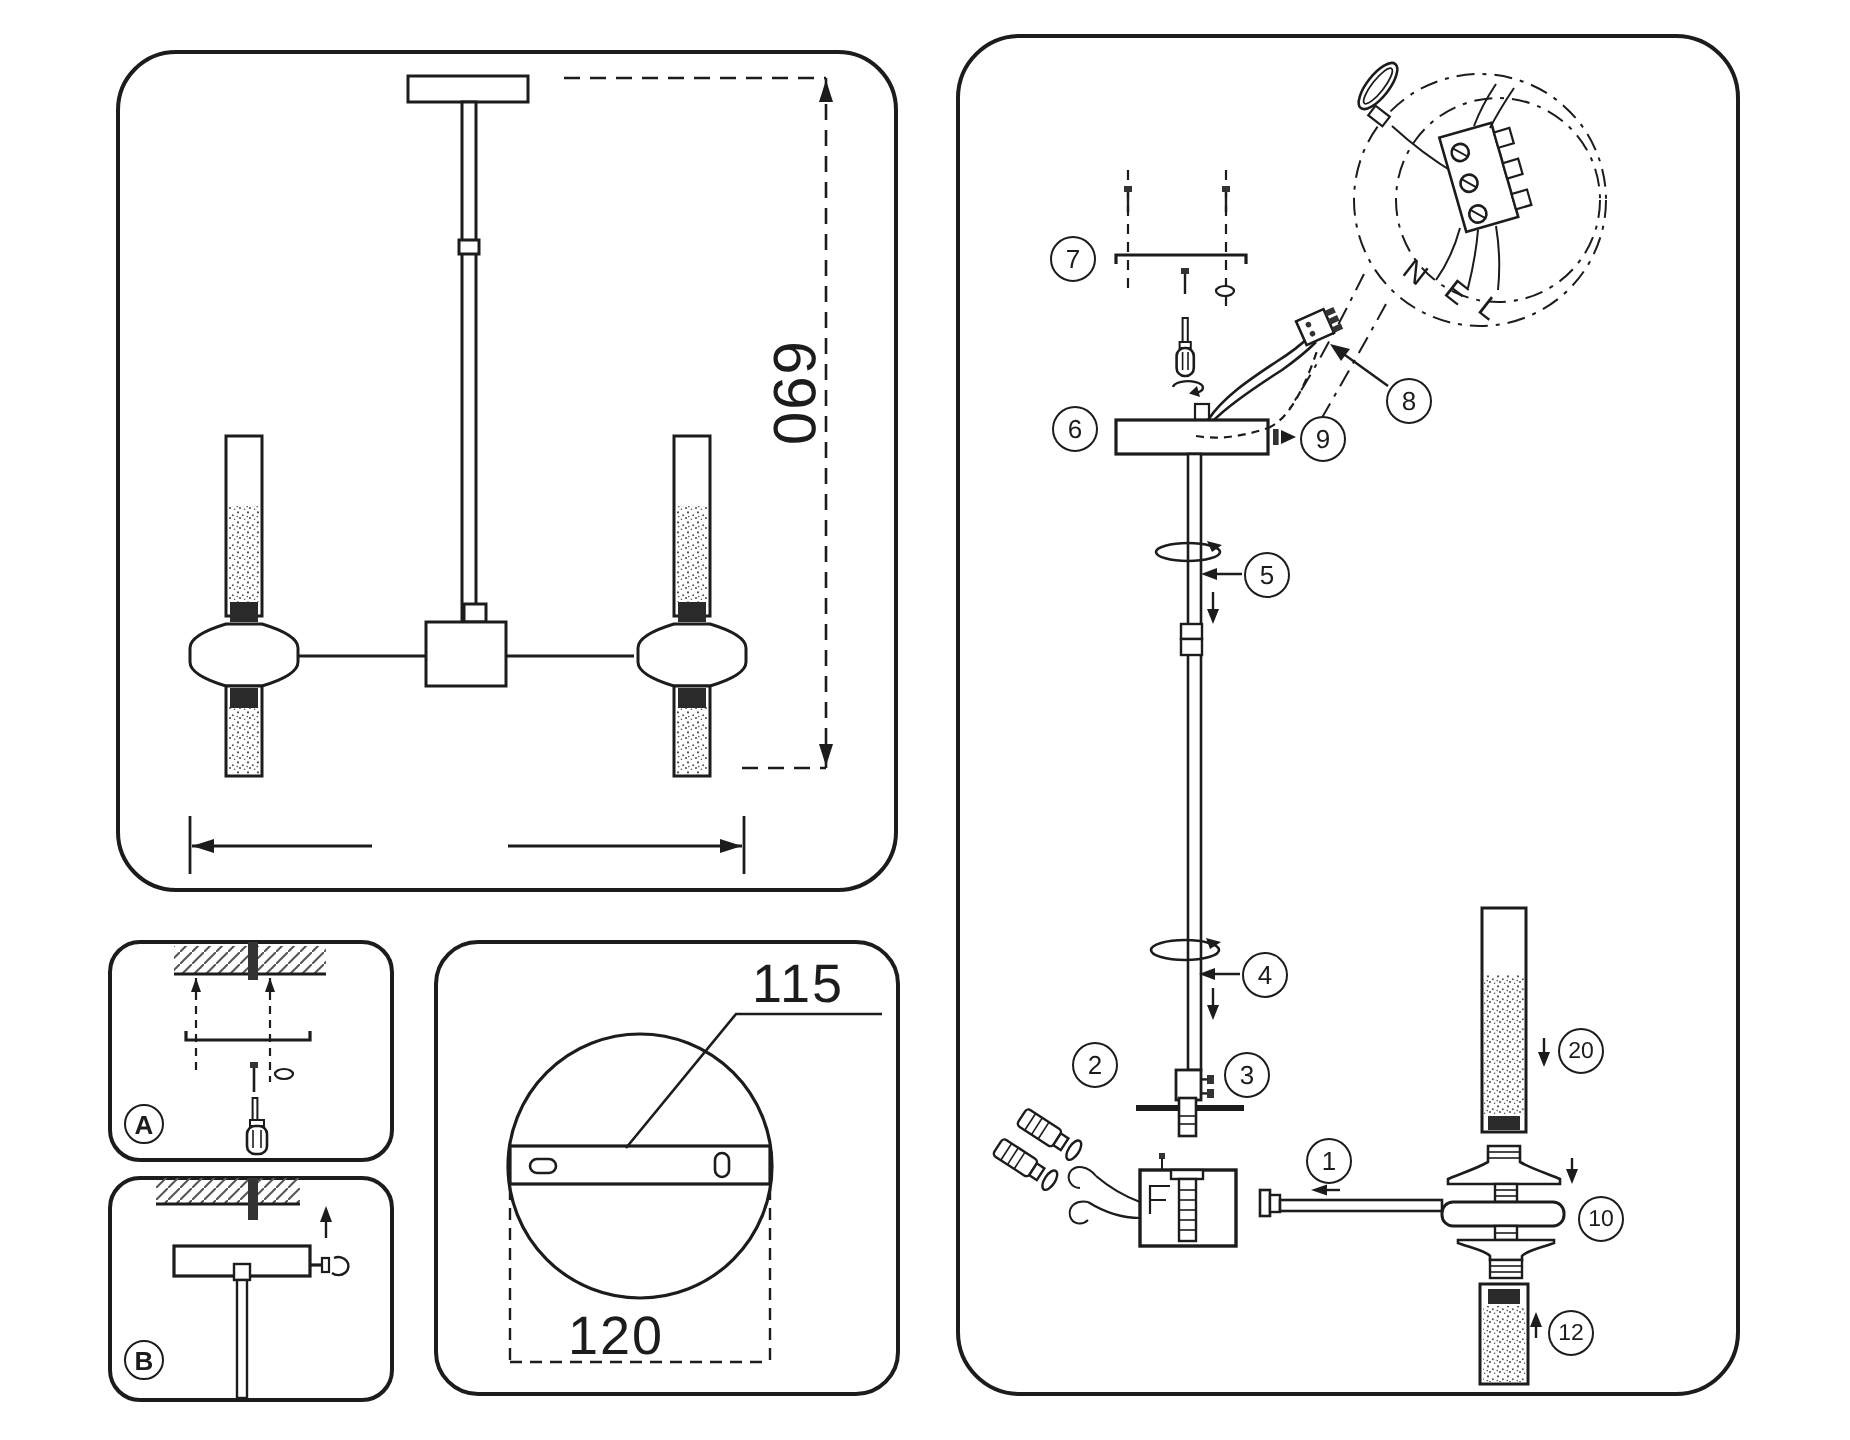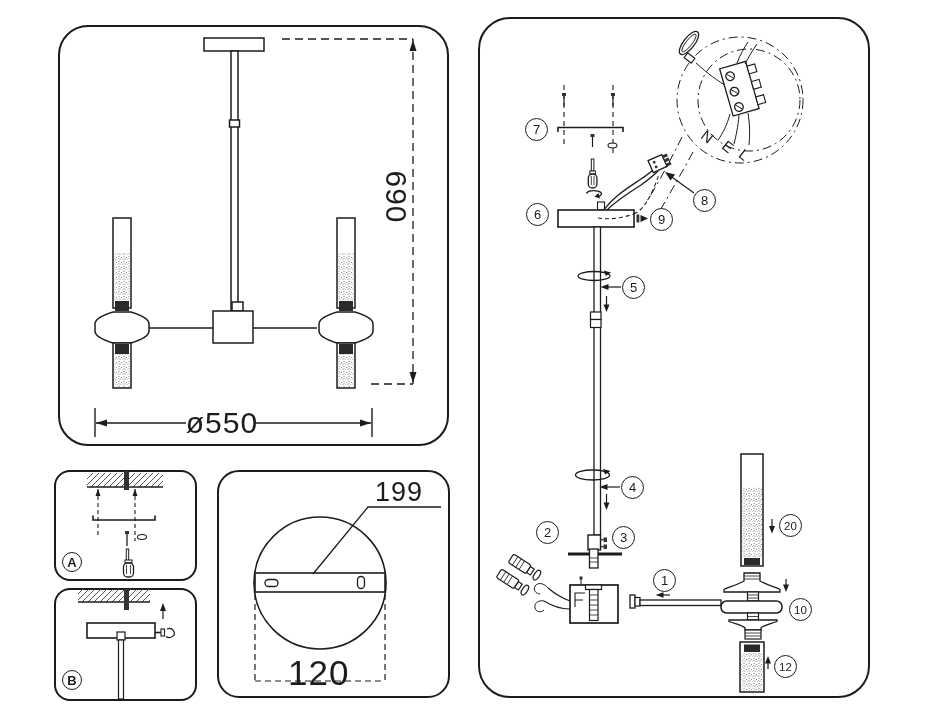--- a/index.html
+++ b/index.html
@@ -66,21 +66,20 @@
     <g stroke="#1c1c1c" stroke-width="1.4">
       <line x1="37" y1="383" x2="37" y2="412"></line>
       <line x1="314" y1="383" x2="314" y2="412"></line>
       <line x1="38" y1="398" x2="128" y2="398"></line>
       <line x1="196" y1="398" x2="313" y2="398"></line>
     </g>
     <polygon points="38,398 49,394.5 49,401.5" fill="#1c1c1c"></polygon>
     <polygon points="313,398 302,394.5 302,401.5" fill="#1c1c1c"></polygon>
   </svg>
   <div class="dim" style="left:351px;top:180px;width:90px;height:34px;font-size:30px;transform:rotate(90deg);">690</div>
-  <div class="dim" style="left:167px;top:406px;width:110px;font-size:30px;">ø550</div>
 
   <svg class="layer" style="left:54px;top:470px;" width="143" height="111" viewBox="0 0 143 111">
     <defs>
       <pattern id="hatch2" width="6" height="6" patternUnits="userSpaceOnUse">
         <path d="M0,6 L6,0" stroke="#555" stroke-width="1"></path>
       </pattern>
     </defs>
     <g stroke="#1c1c1c" fill="none" stroke-width="1.4">
       <rect x="33" y="3" width="76" height="14" fill="url(#hatch2)" stroke="none"></rect>
       <line x1="33" y1="17" x2="109" y2="17" stroke-width="1.6"></line>
@@ -132,22 +131,22 @@
       <rect x="48" y="109.5" width="13" height="7" rx="3.5" stroke-width="1.3"></rect>
       <rect x="140.5" y="106.5" width="7" height="12" rx="3.5" stroke-width="1.3"></rect>
       <path d="M96,104 L151,37 L224,37" stroke-width="1.3"></path>
       <g stroke-dasharray="6 4" stroke-width="1.2">
         <line x1="38" y1="124" x2="38" y2="214"></line>
         <line x1="168" y1="124" x2="168" y2="214"></line>
         <line x1="38" y1="211" x2="168" y2="211"></line>
       </g>
     </g>
   </svg>
-  <div class="dim" style="left:369px;top:477px;width:60px;font-size:27px;">199</div>
-  <div class="dim" style="left:288px;top:653px;width:60px;font-size:35px;">120</div>
+  <div class="dim" style="left:369px;top:477px;width:60px;font-size:27px;">115</div>
+  <div class="dim" style="left:278px;top:653px;width:60px;font-size:27px;">120</div>
 
   <svg class="layer" style="left:478px;top:17px;" width="392" height="681" viewBox="0 0 392 681">
     <defs>
       <pattern id="stip4" width="5" height="5" patternUnits="userSpaceOnUse">
         <circle cx="1" cy="1.2" r=".55" fill="#555"></circle>
           <circle cx="3.4" cy="2.6" r=".5" fill="#555"></circle>
         <circle cx="2" cy="4" r=".55" fill="#555"></circle>
           <circle cx="4.3" cy="4.6" r=".4" fill="#555"></circle>
         <circle cx="0.6" cy="3.3" r=".4" fill="#555"></circle>
       </pattern>

